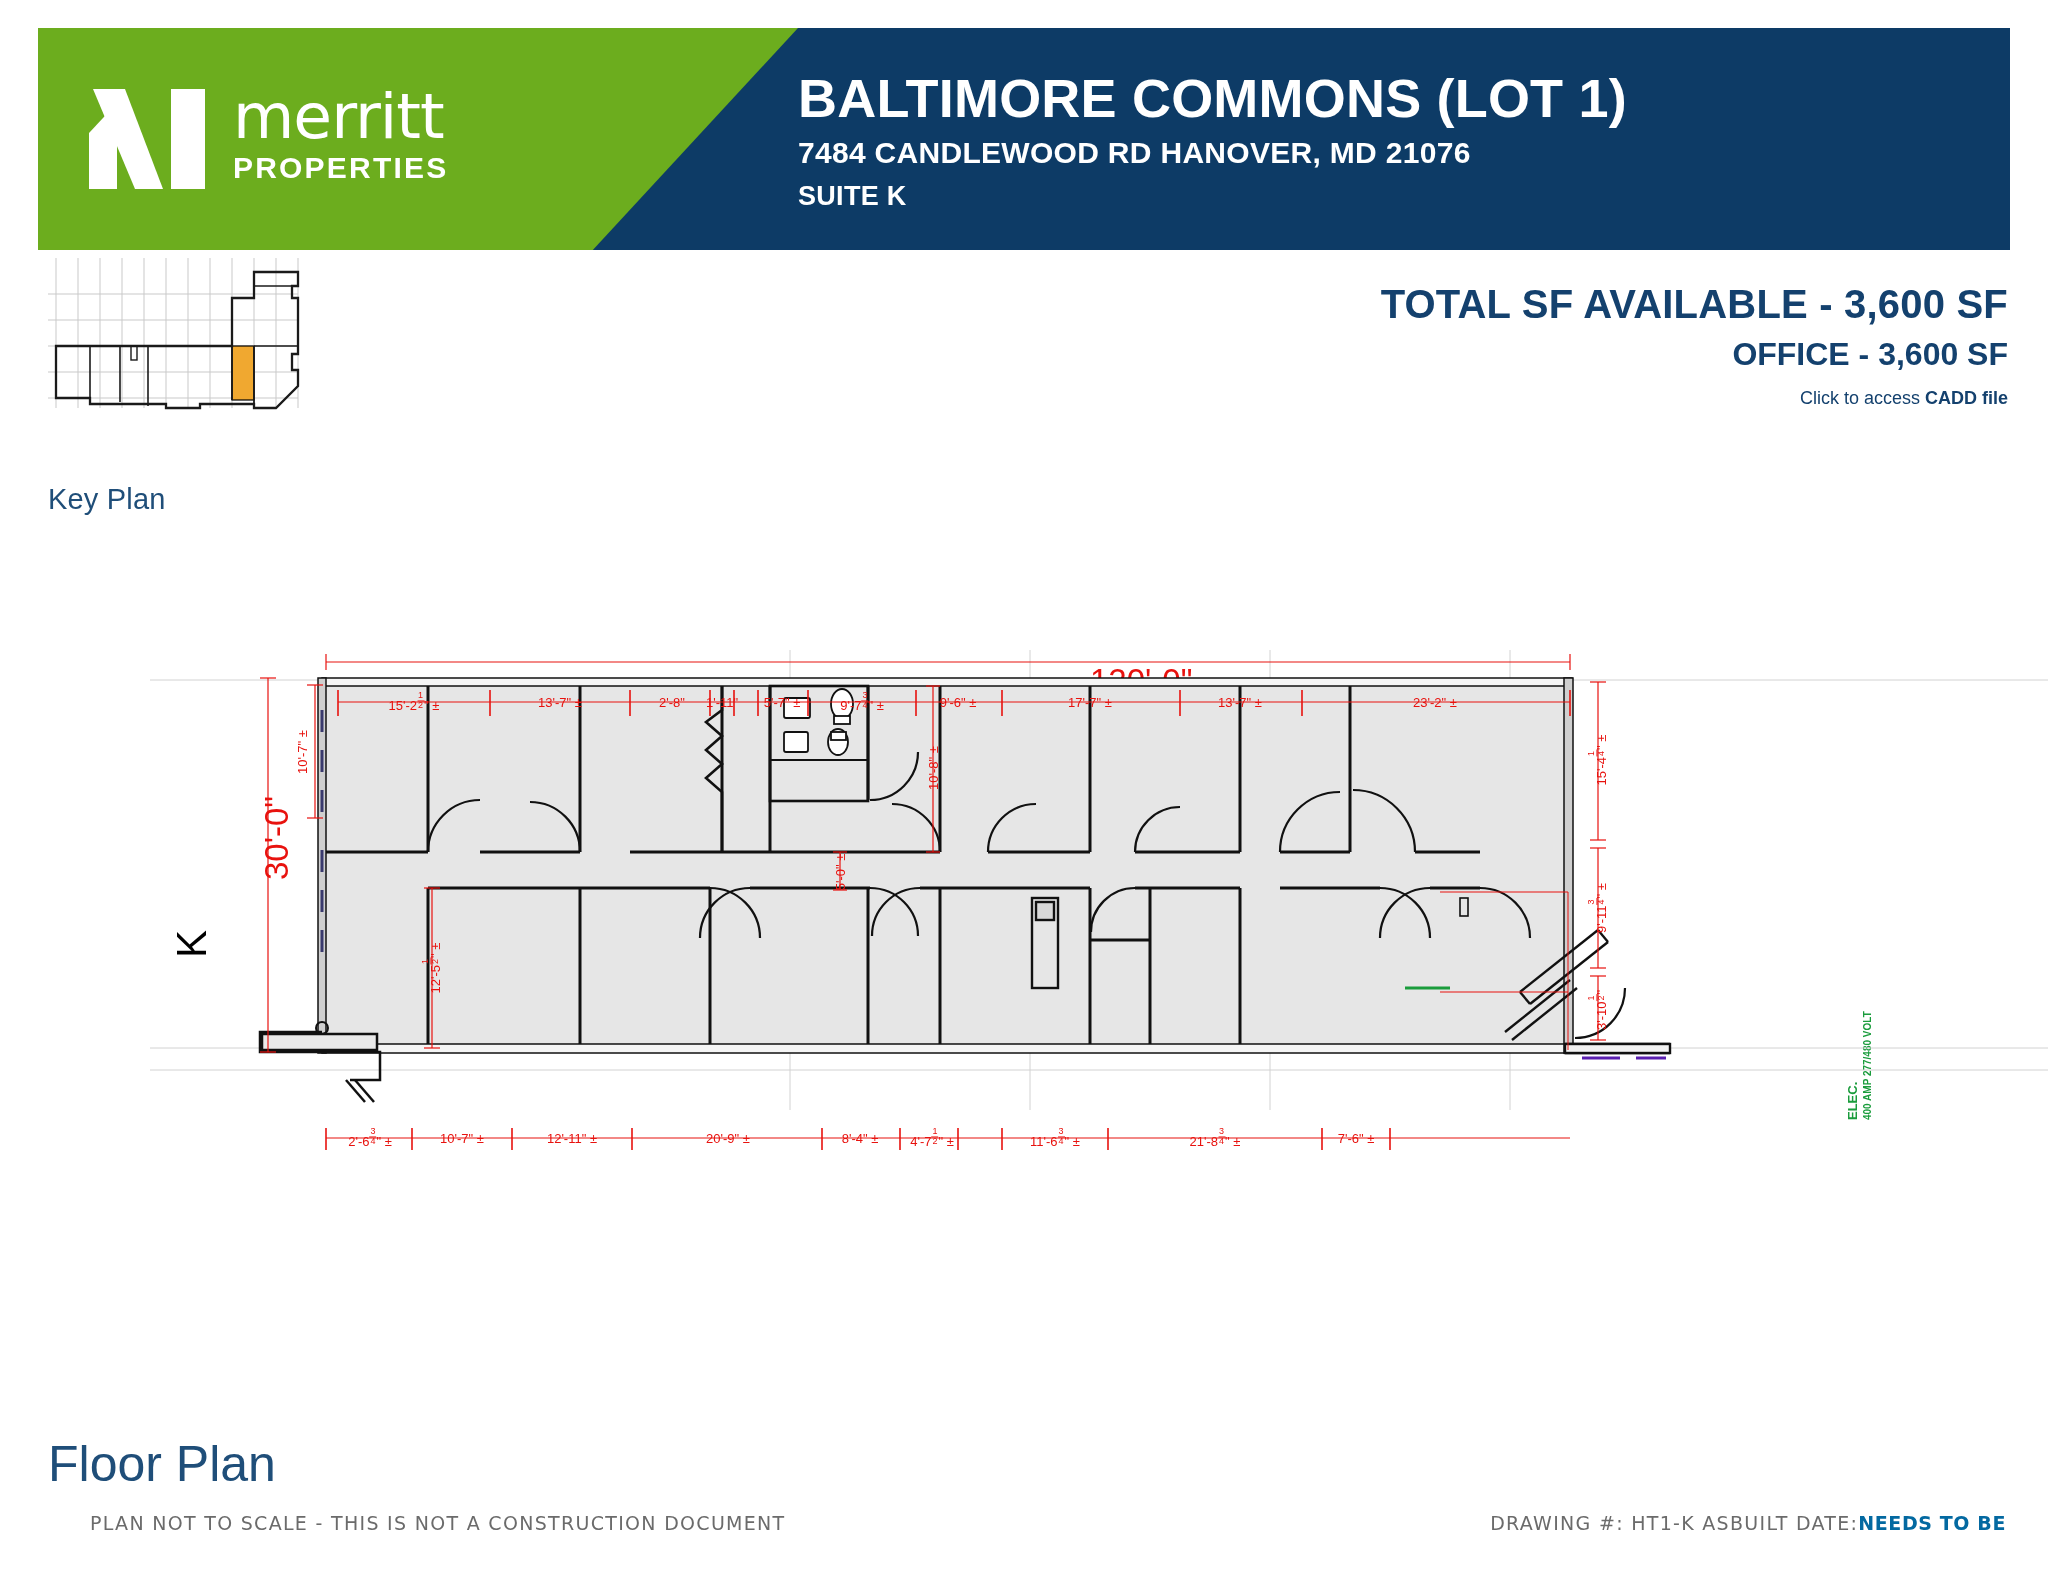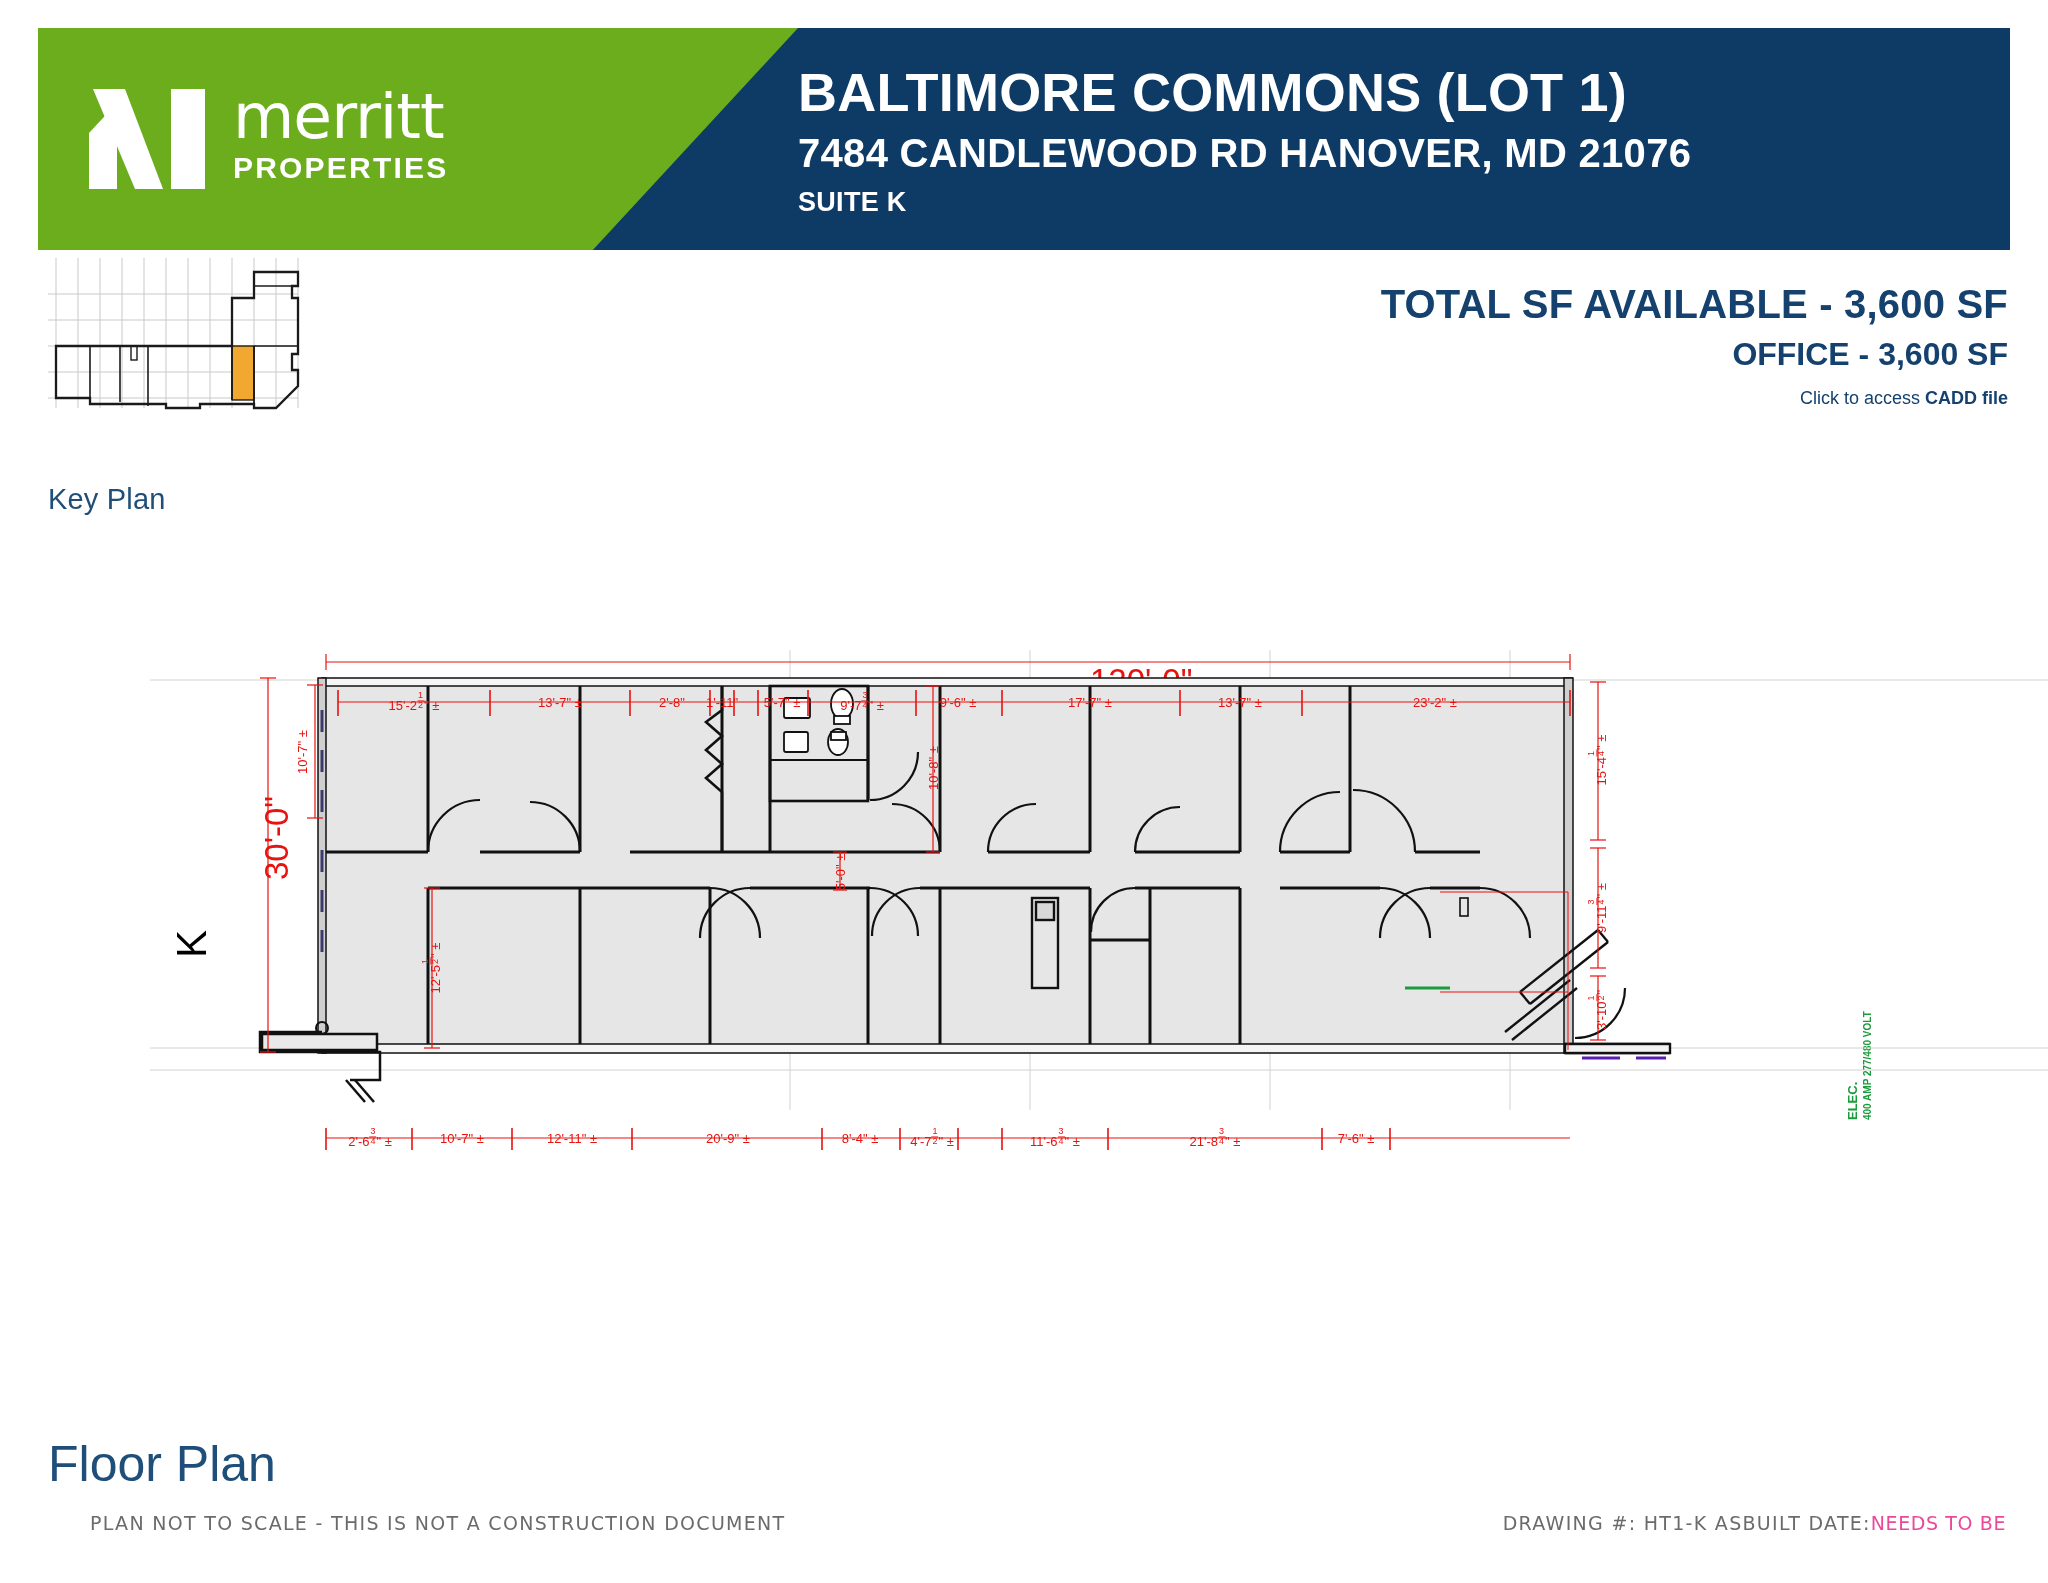--- a/index.html
+++ b/index.html
@@ -55,21 +55,21 @@
     align-items: flex-start; justify-content: center;
     padding-top: 4px;
   }
   .h-title {
     color: #ffffff; font-weight: 700;
     font-size: 54px; letter-spacing: 0.2px;
     line-height: 1.05;
     font-family: "Liberation Sans", sans-serif;
   }
   .h-addr {
-    color:#ffffff; font-weight:700; font-size:40px;
+    color:#ffffff; font-weight:700; font-size:30px;
     margin-top: 10px; letter-spacing:0.3px;
   }
   .h-suite {
     color:#ffffff; font-weight:700; font-size:27px;
     margin-top: 11px; letter-spacing:0.3px;
   }
 
   
   .sf-block {
     position: absolute;
@@ -177,21 +177,21 @@
     font-family: "DejaVu Sans", sans-serif;
     margin-left: 40px;
   }
   .footer-draw {
     position: absolute;
     right: 42px; top: 1512px;
     font-size: 19px; color:#6b6b6b;
     letter-spacing: 1.3px;
     font-family: "DejaVu Sans", sans-serif;
   }
-  .footer-draw b { color:#ec4899; font-weight:400; letter-spacing:0.6px;margin-top:32px; }
+  .footer-draw b { color:#0369a1; font-weight:700; letter-spacing:0.6px;margin-top:32px; }
 </style>
 </head>
 <body>
 
 <div class="header">
   <div class="header-green"></div>
 
   <div class="logo-wrap">
     <div class="logo-mark">
       <svg width="128" height="112" viewBox="0 0 128 112">

